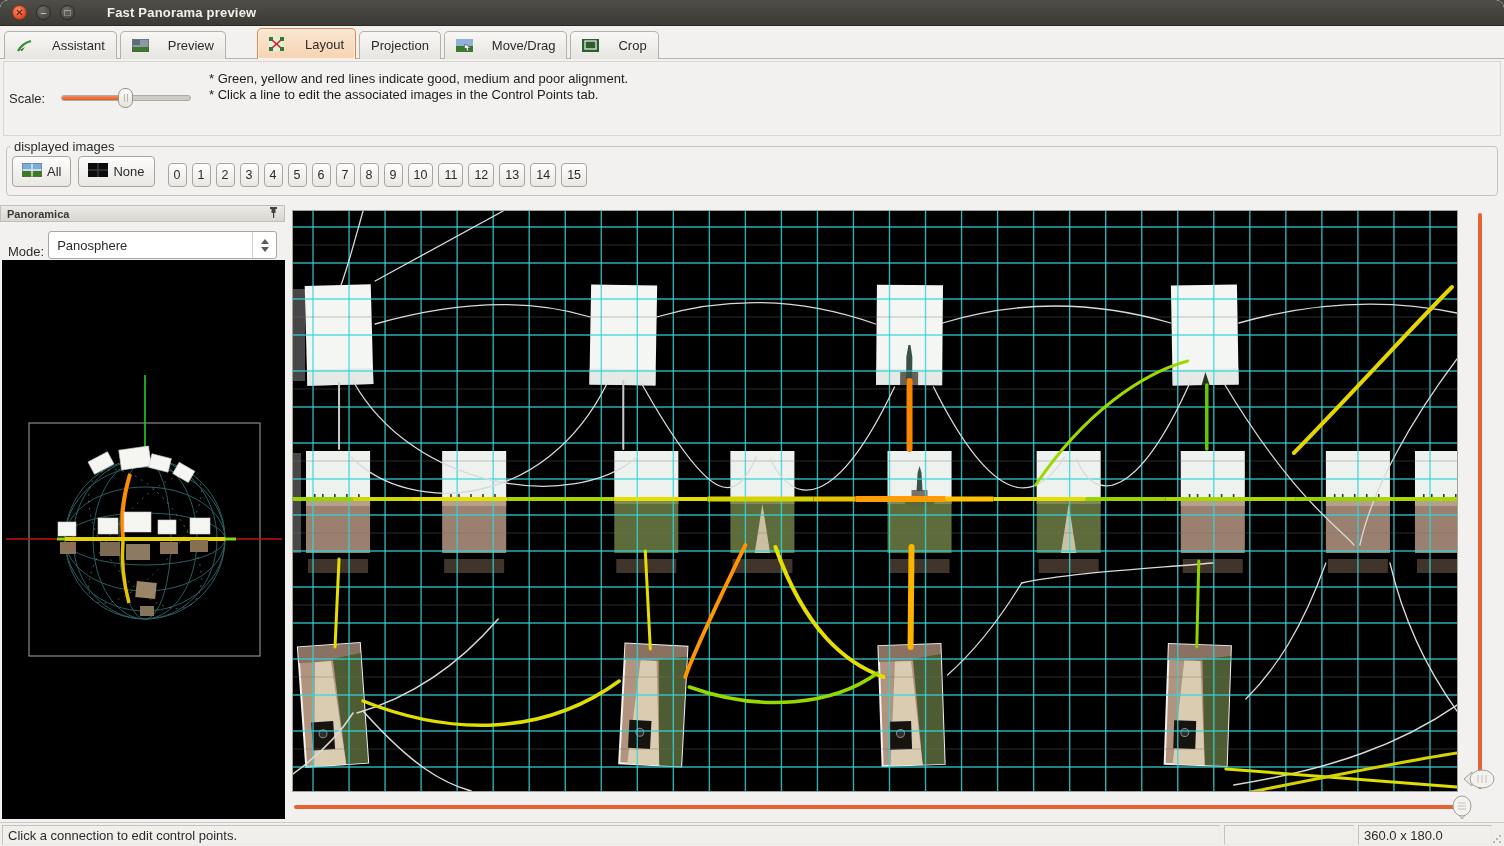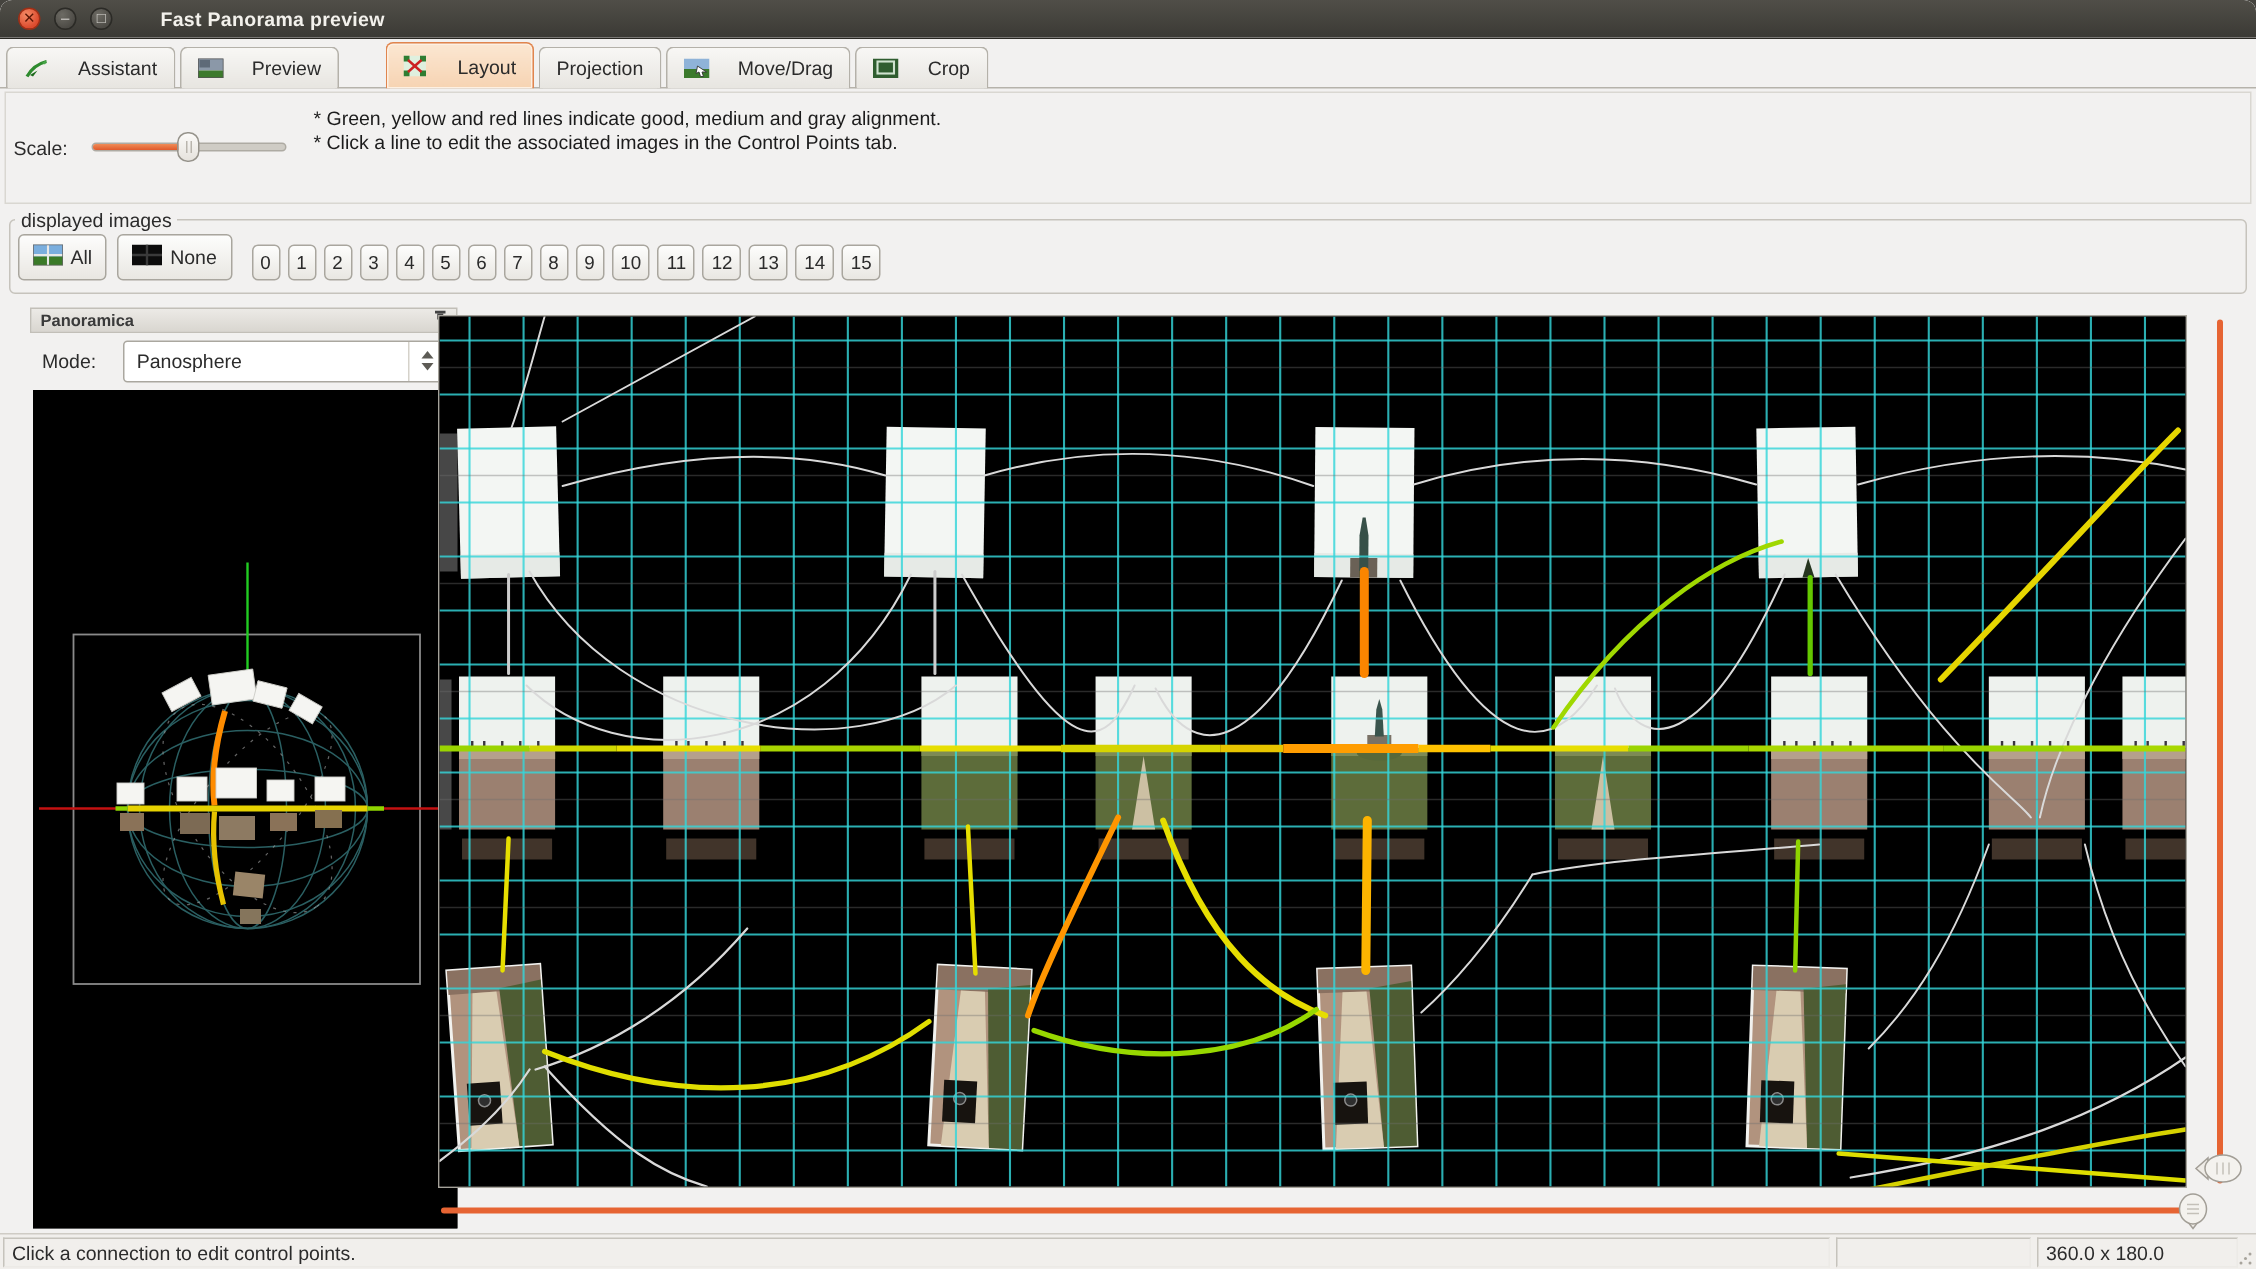--- a/index.html
+++ b/index.html
@@ -44,25 +44,25 @@
   .grouplabel{position:absolute;left:10px;top:139px;background:#f2f1f0;padding:0 4px;}
   .imgbtns{position:absolute;left:12px;top:156px;display:flex;align-items:flex-end;}
   .btn{display:inline-flex;align-items:center;gap:5px;height:31px;padding:0 9px;
     background:linear-gradient(#fdfdfc,#e9e7e2);border:1px solid #a9a69e;border-radius:4px;
     margin-right:7px;cursor:default;}
   .numbtn{display:inline-flex;align-items:center;justify-content:center;height:24px;min-width:19px;
     padding:0 5px;background:linear-gradient(#fdfdfc,#e9e7e2);border:1px solid #a9a69e;
     border-radius:4px;margin-right:5px;font-size:12.5px;cursor:default;}
   .numbtn:first-of-type{margin-left:6px;}
   
-  .left-panel{position:absolute;left:0;top:205px;width:285px;height:616px;background:#f2f1f0;margin-left:20px;}
+  .left-panel{position:absolute;left:0;top:205px;width:285px;height:616px;background:#f2f1f0;}
   .panel-header{height:17px;background:linear-gradient(#eceae6,#d9d6d0);border:1px solid #c2bfb8;
     display:flex;align-items:center;justify-content:space-between;padding:0 6px;
     font-size:11px;font-weight:bold;color:#3a3a3a;}
-  .mode-row{height:37px;display:flex;align-items:center;padding:0 8px;gap:18px;}
+  .mode-row{height:37px;display:flex;align-items:flex-end;padding:0 8px;gap:4px;}
   .combo{flex:1;height:28px;background:#fff;border:1px solid #aaa79f;border-radius:3px;
     display:flex;align-items:center;padding-left:8px;position:relative;}
   .combo .arrows{position:absolute;right:0;top:0;width:24px;height:100%;
     border-left:1px solid #d5d2ca;display:flex;flex-direction:column;align-items:center;justify-content:center;gap:3px;}
   .combo .arrows b{width:0;height:0;border-left:4px solid transparent;border-right:4px solid transparent;}
   .combo .arrows b.up{border-bottom:5px solid #5d5b55;}
   .combo .arrows b.dn{border-top:5px solid #5d5b55;}
   .view3d{position:absolute;left:2px;top:55px;width:283px;height:559px;background:#000;}
   
   .main-wrap{position:absolute;left:292px;top:210px;width:1166px;height:582px;
@@ -152,21 +152,21 @@
   <div class="opt-panel">
     <div class="scale-label">Scale:</div>
     <div class="slider-track">
       <div class="slider-fill" id="scalefill" style="width: 63px;"></div>
       <div class="slider-handle" id="scalehandle" style="left: 56px;">
           <i></i>
           <i></i>
         </div>
     </div>
     <div class="helptext">
-      <div>* Green, yellow and red lines indicate good, medium and gray alignment.</div>
+      <div>* Green, yellow and red lines indicate good, medium and poor alignment.</div>
       <div>* Click a line to edit the associated images in the Control Points tab.</div>
     </div>
   </div>
 
   <div class="groupbox"></div>
   <div class="grouplabel">displayed images</div>
   <div class="imgbtns">
     <div class="btn">
       <span class="ticon">
         <svg width="20" height="14" viewBox="0 0 20 14">

